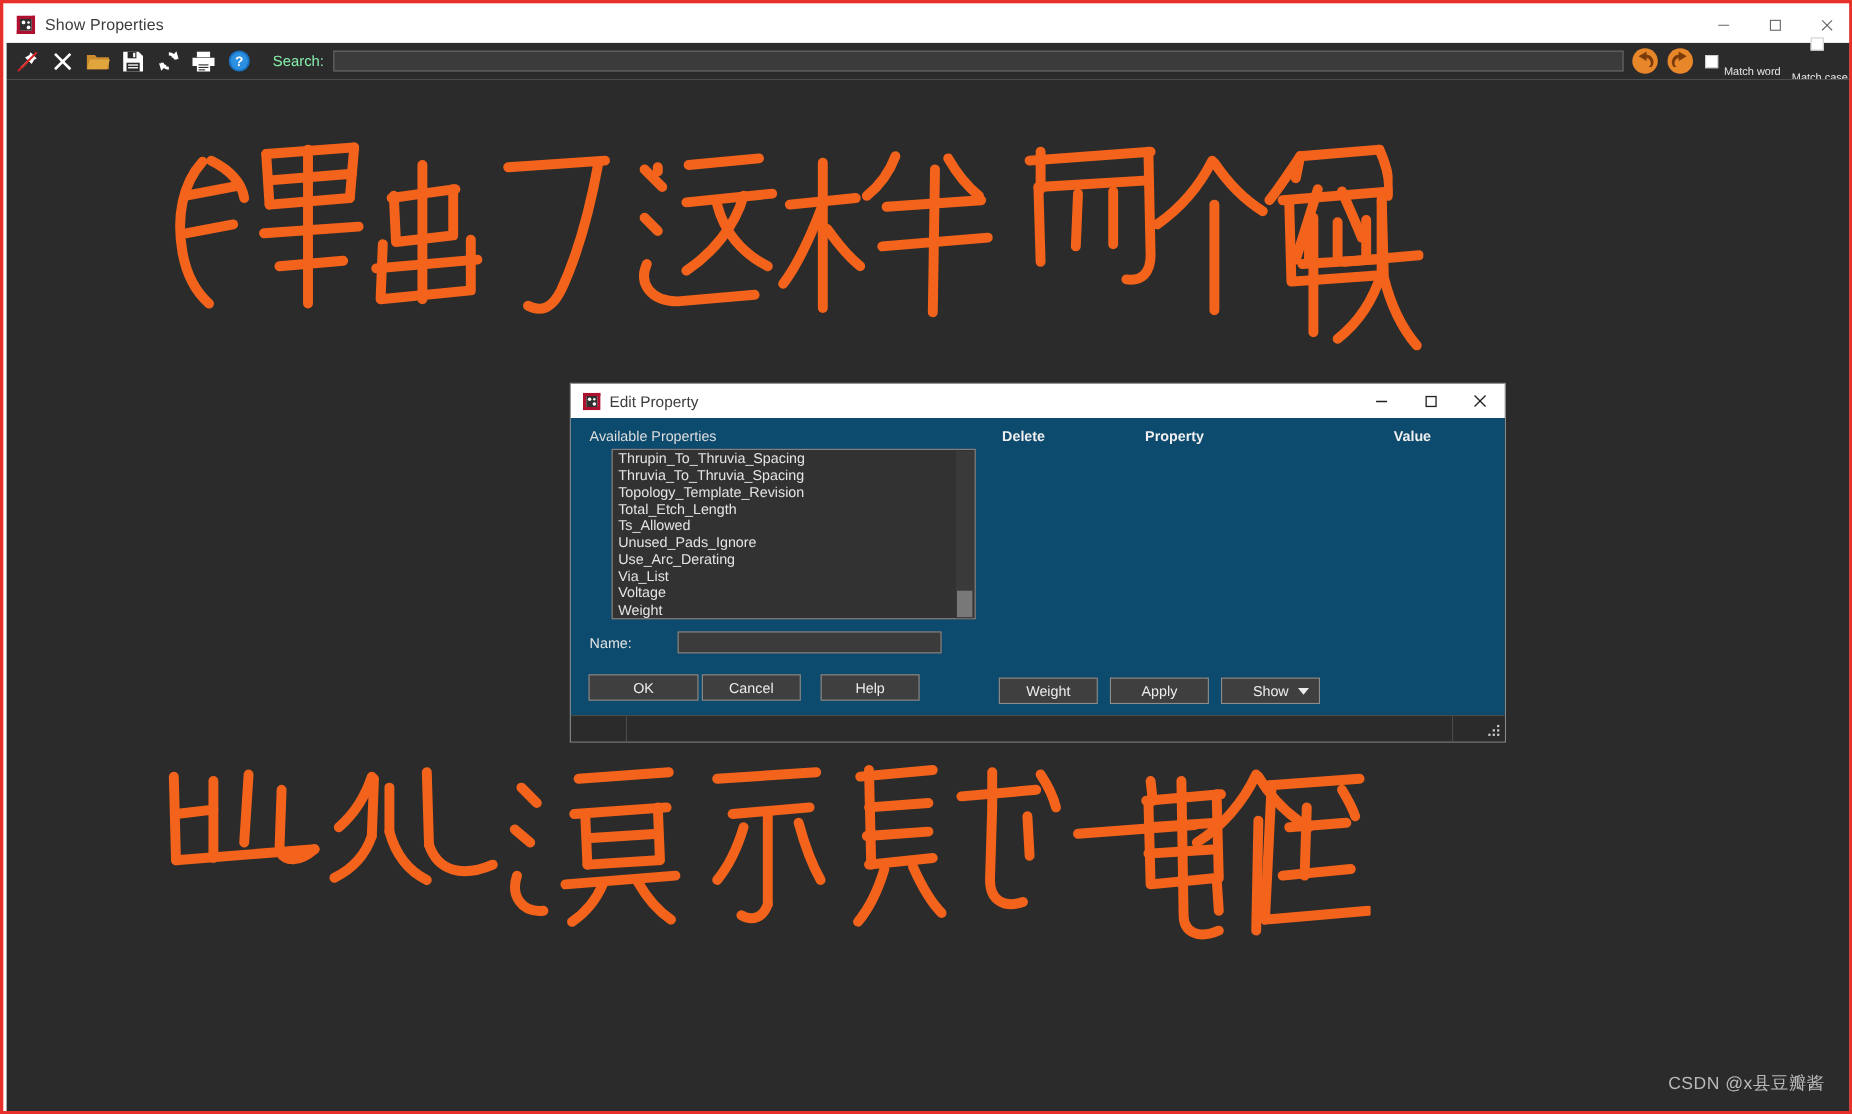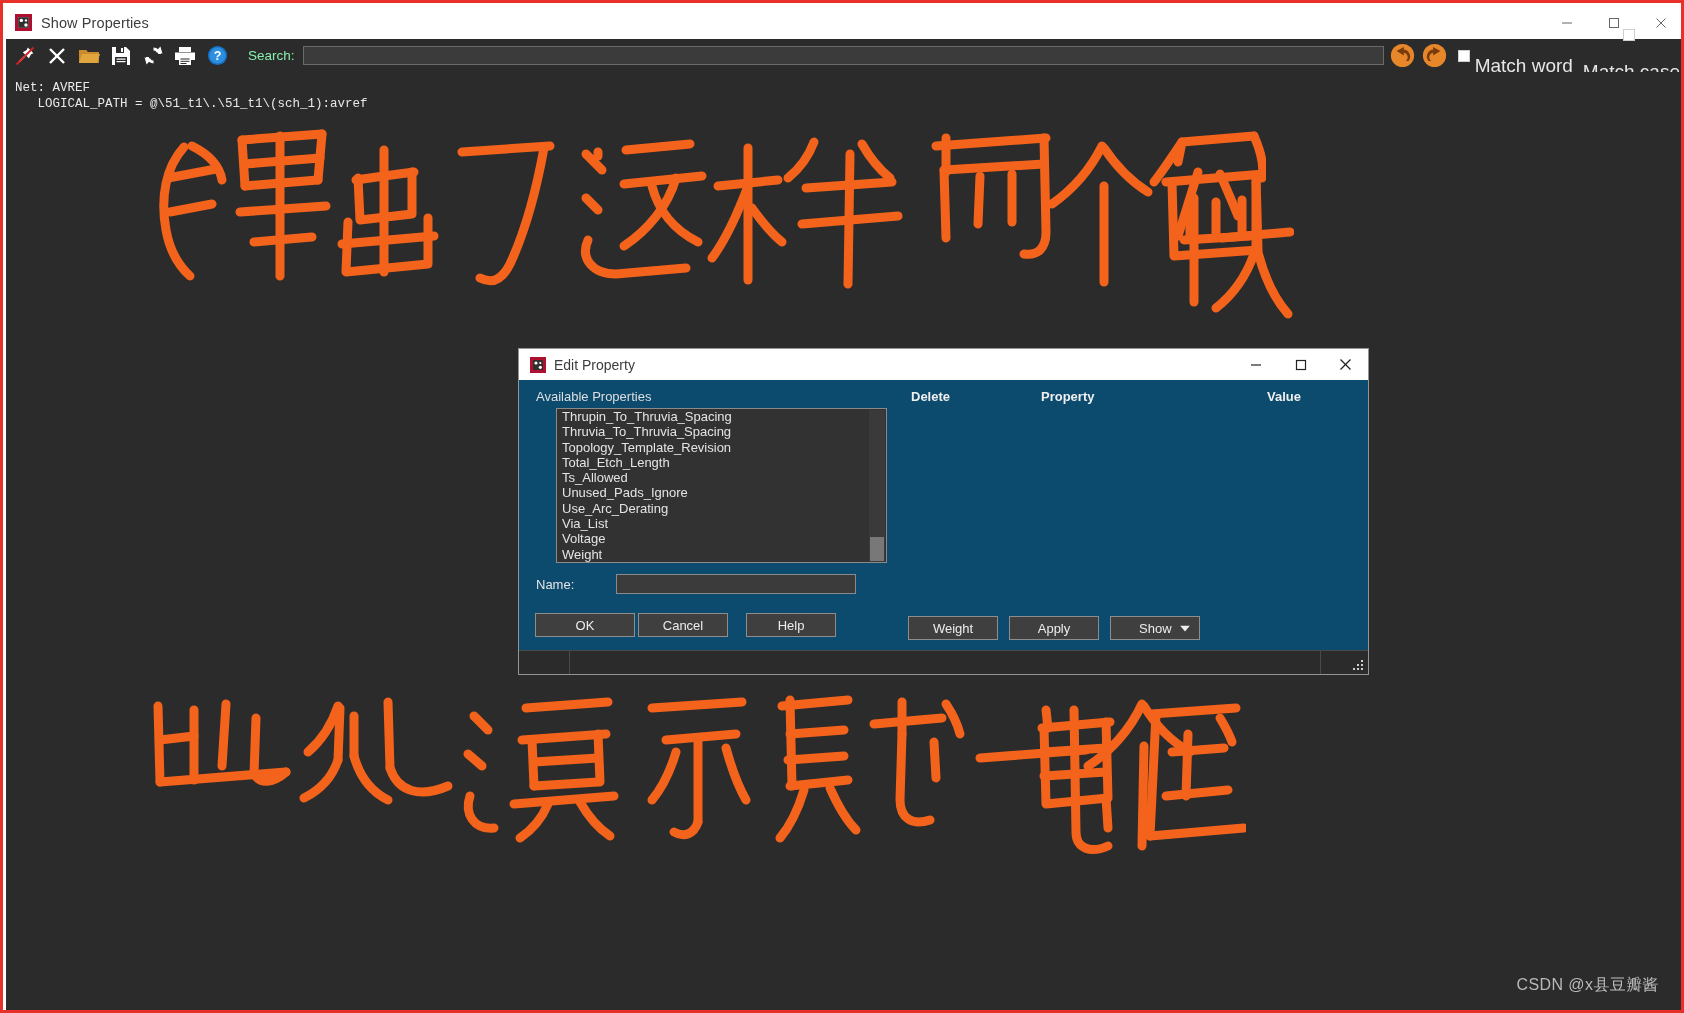--- a/index.html
+++ b/index.html
@@ -109,21 +109,21 @@
   }
   .chk-box {
     width: 12px; height: 12px;
     background: #ffffff;
     border: 1px solid #cfcfcf;
     box-sizing: border-box;
     margin-right: 5px;
   }
   .chk-label {
     color: #e6e6e6;
-    font-size: 19px;
+    font-size: 10px;
     white-space: nowrap;
     margin-top: 20px;
   }
   .chk-group:last-child { margin-right: 4px; flex-direction: column; }
 
   
   #content-canvas {
     position: absolute;
     left: 3px; top: 69px;
     width: 1678px; height: 941px;
@@ -439,22 +439,20 @@
       <span class="chk-label">Match word</span>
     </div>
     <div class="chk-group">
       <span class="chk-box"></span>
       <span class="chk-label">Match case</span>
     </div>
   </div>
 
   <div id="content-canvas">
 
-    <div id="net-text">Net: AVREF
-   LOGICAL_PATH = @\51_t1\.\51_t1\(sch_1):avref</div>
 
     <svg class="annot" style="left:140px; top:40px;" width="1120" height="200" viewBox="0 0 1120 200">
       <g fill="none" stroke="#f4631b" stroke-width="9" stroke-linecap="round" stroke-linejoin="round">
 
         <path d="M38 35 C20 55 14 85 20 118 C24 140 34 155 44 164"></path>
         <path d="M22 66 L70 57"></path>
         <path d="M24 100 L66 92"></path>
         <path d="M46 34 C66 44 74 56 76 68"></path>
         <path d="M96 28 L176 22"></path>
         <path d="M96 28 L99 74"></path>

